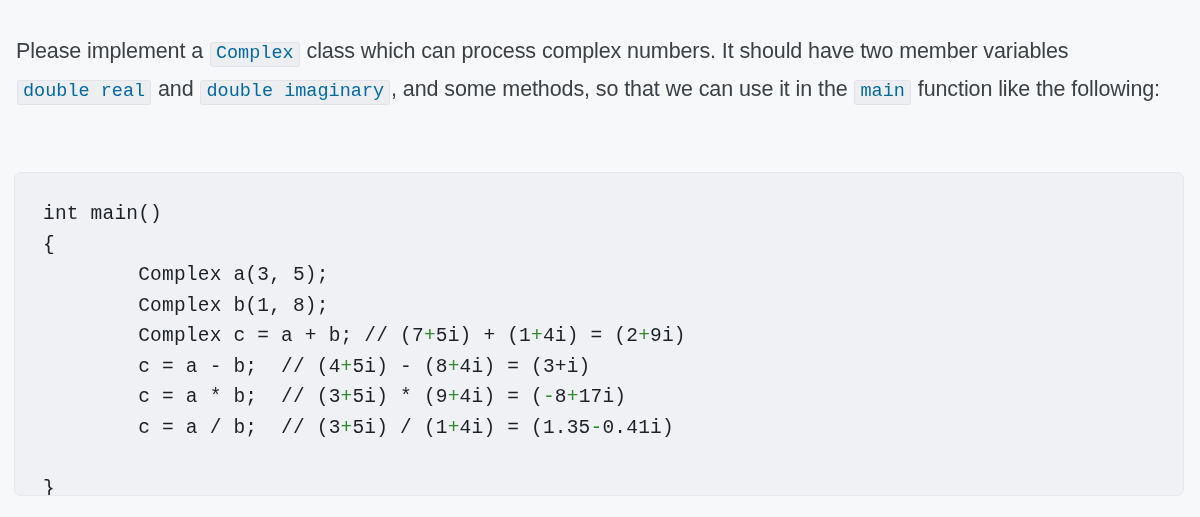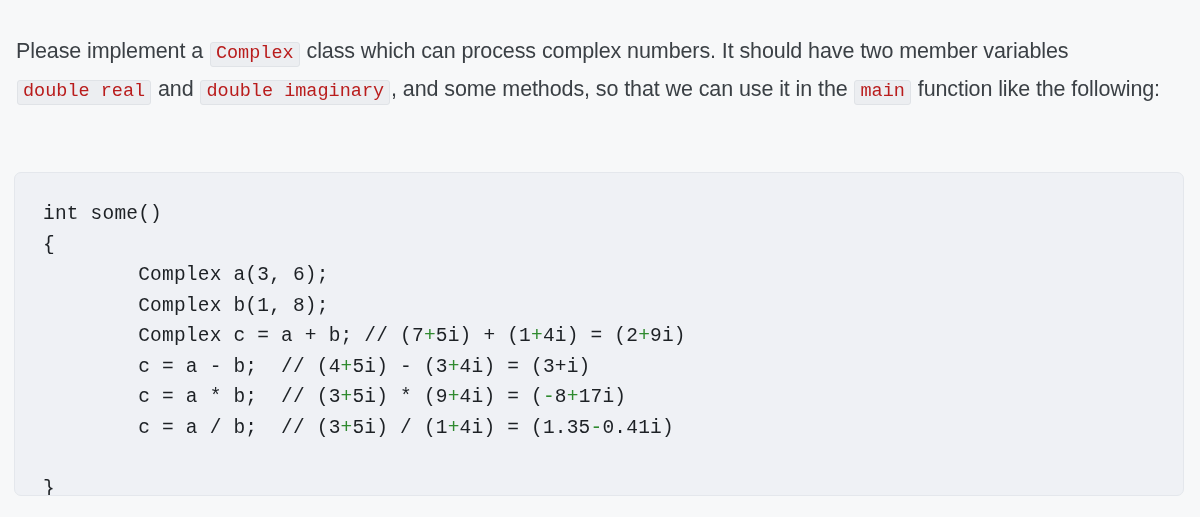--- a/index.html
+++ b/index.html
@@ -35,21 +35,21 @@
     white-space: normal;
   }
 
   code.chip {
     font-family: "Liberation Mono", "DejaVu Sans Mono", monospace;
     font-size: 18.5px;
     background: #eceef1;
     border: 1px solid #e0e3e7;
     border-radius: 3px;
     padding: 2px 5px 3px 5px;
-    color: #b91c1c;
+    color: #0369a1;
     white-space: pre;
     letter-spacing: 0;
     line-height: 1;
     display: inline-block;
     vertical-align: baseline;
     margin: 0 1px;
   }
 
   
   .codeblock {
@@ -82,25 +82,25 @@
   }
 </style>
 </head>
 <body>
 
 <div id="page">
 
   <p class="prose" id="prose"><span>Please implement a </span><code class="chip">Complex</code><span> class which can process complex numbers. It should have two member variables </span><code class="chip">double real</code><span> and </span><code class="chip">double imaginary</code><span>, and some methods, so that we can use it in the </span><code class="chip">main</code><span> function like the following:</span></p>
 
   <div class="codeblock">
-    <pre id="code"><span><span>int some()</span></span>
+    <pre id="code"><span><span>int main()</span></span>
 <span><span>{</span></span>
-<span><span>        Complex a(3, 6);</span></span>
+<span><span>        Complex a(3, 5);</span></span>
 <span><span>        Complex b(1, 8);</span></span>
 <span><span>        Complex c = a + b; // (7</span><span class="op-green">+</span><span>5i) + (1</span><span class="op-green">+</span><span>4i) = (2</span><span class="op-green">+</span><span>9i)</span></span>
-<span><span>        c = a - b;  // (4</span><span class="op-green">+</span><span>5i) - (3</span><span class="op-green">+</span><span>4i) = (3+i)</span></span>
+<span><span>        c = a - b;  // (4</span><span class="op-green">+</span><span>5i) - (8</span><span class="op-green">+</span><span>4i) = (3+i)</span></span>
 <span><span>        c = a * b;  // (3</span><span class="op-green">+</span><span>5i) * (9</span><span class="op-green">+</span><span>4i) = (</span><span class="op-green">-</span><span>8</span><span class="op-green">+</span><span>17i)</span></span>
 <span><span>        c = a / b;  // (3</span><span class="op-green">+</span><span>5i) / (1</span><span class="op-green">+</span><span>4i) = (1.35</span><span class="op-green">-</span><span>0.41i)</span></span>
 <span><span></span></span>
 <span><span>}</span></span></pre>
   </div>
 
 </div>
 
 </body></html>

